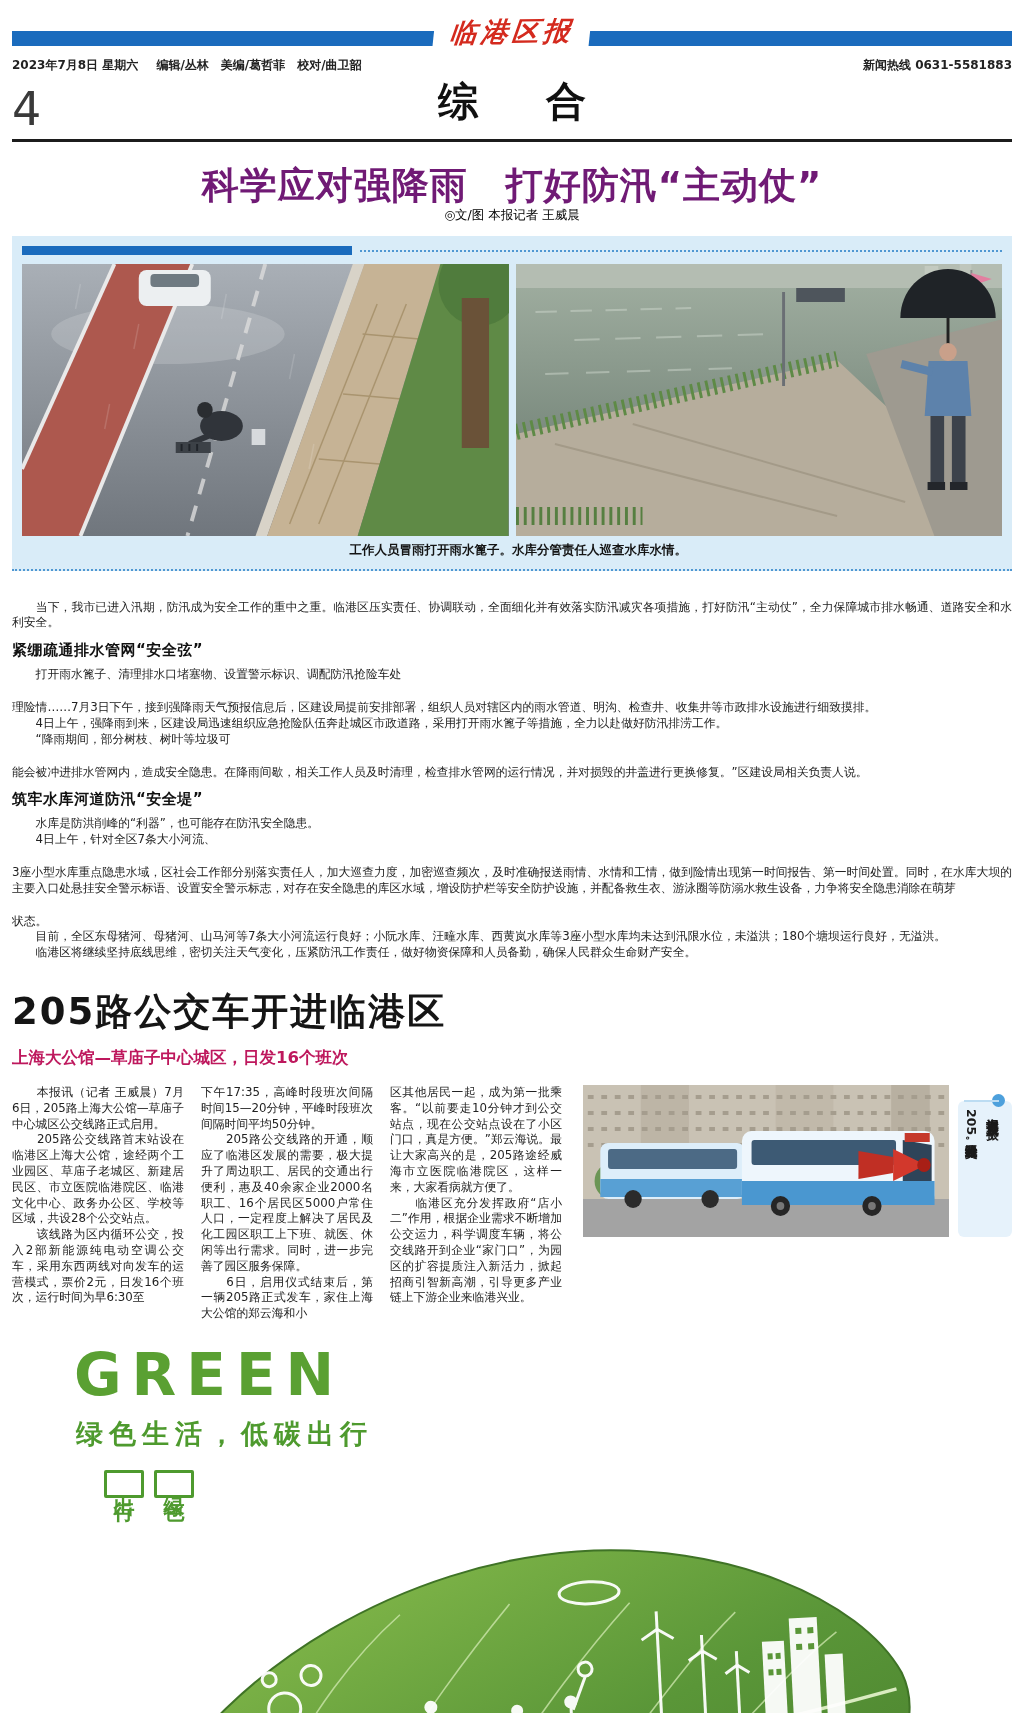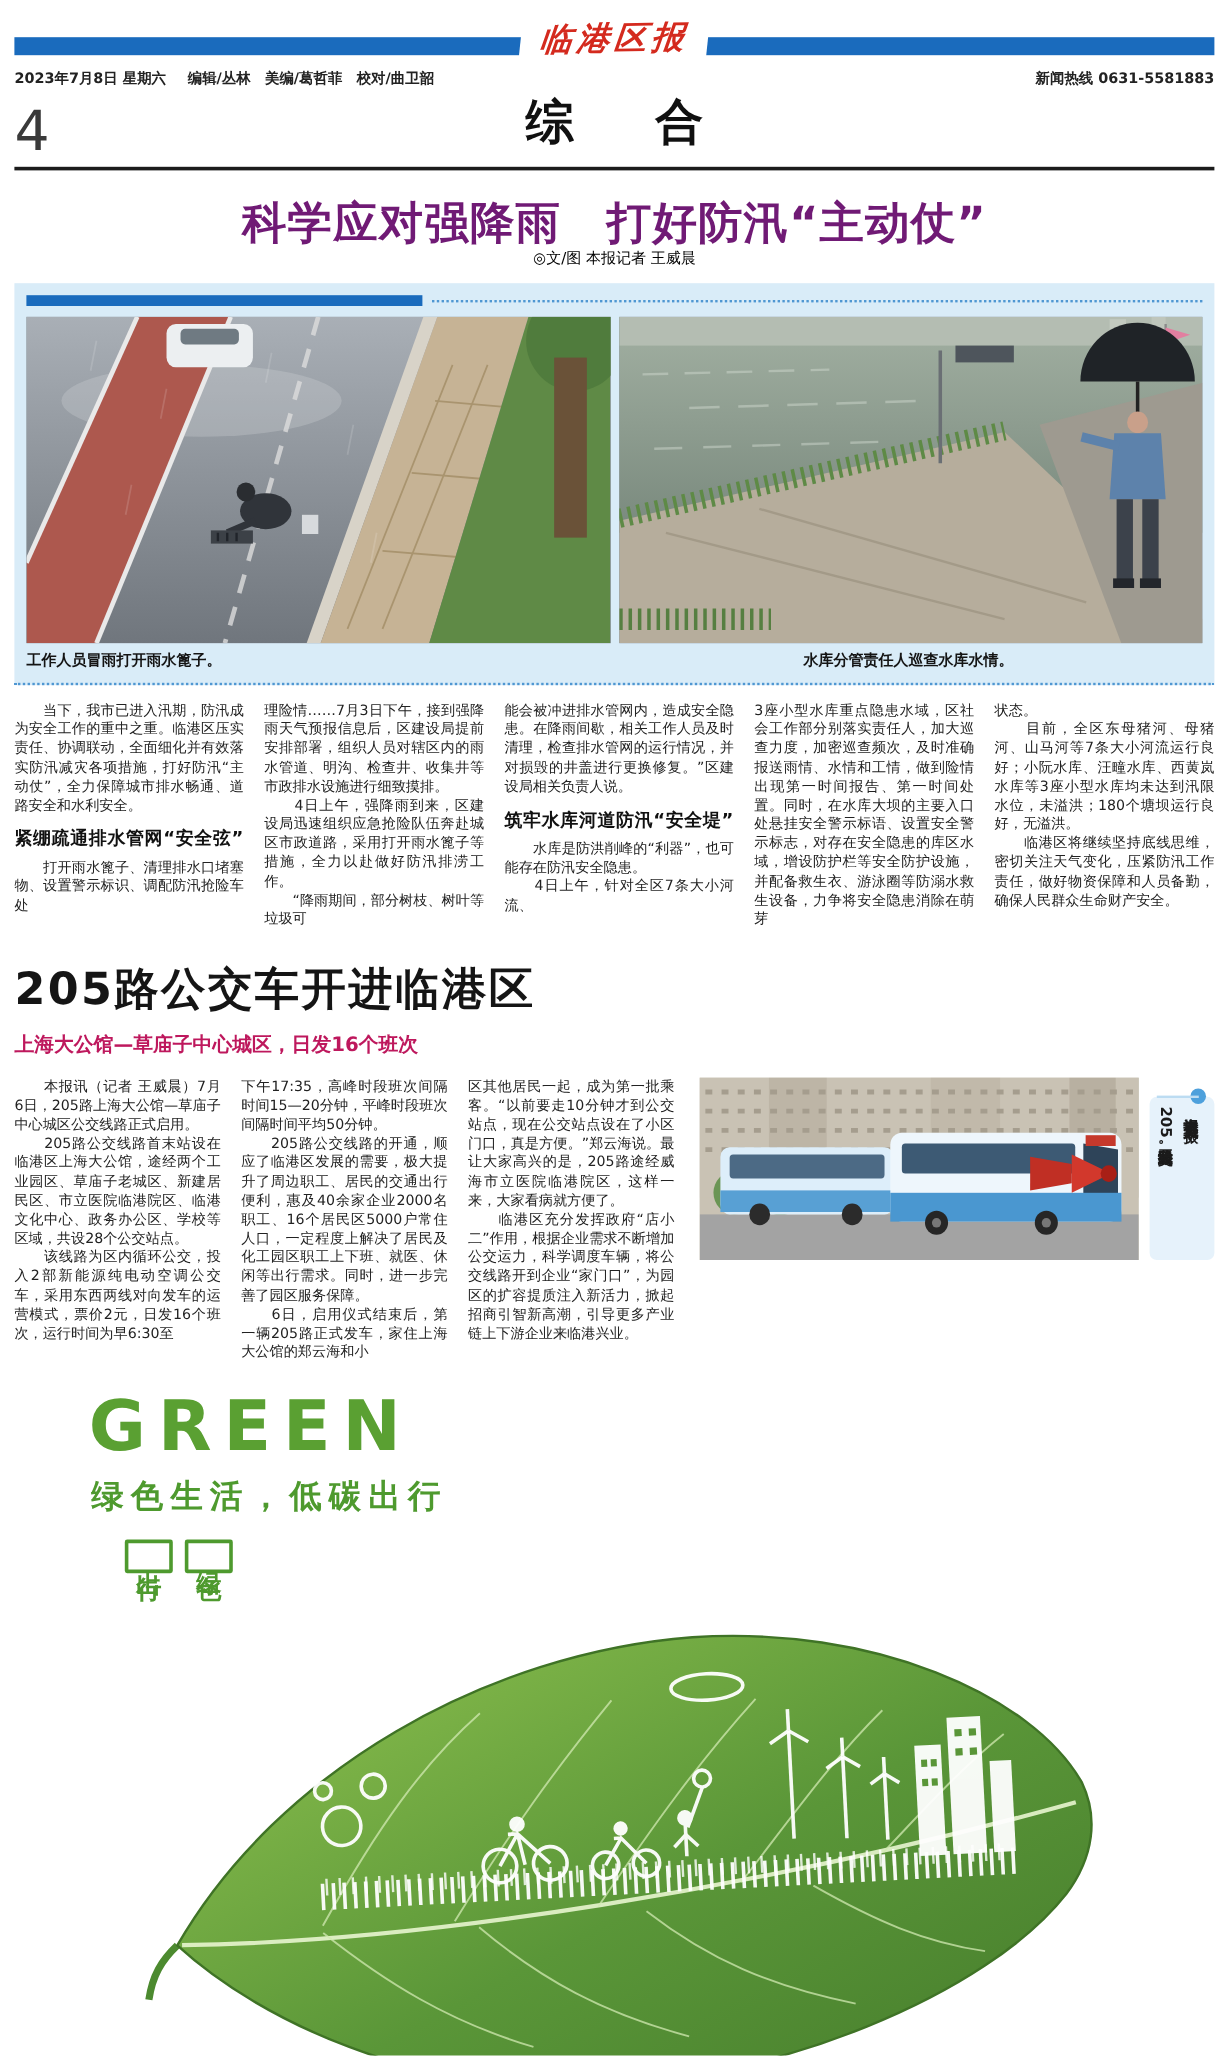--- a/index.html
+++ b/index.html
@@ -27,24 +27,24 @@
   .a1-byline{text-align:center;font-size:12.5px;color:#000000;}
 
   .photo-panel{background:#d9ecf8;margin-top:12px;padding:10px 10px 5px;border-bottom:2px dotted #4f97d2;}
   .panel-deco{display:flex;align-items:center;height:10px;margin-bottom:8px;}
   .deco-bar{width:330px;height:9px;background:#1a6bbd;}
   .deco-dots{flex:1;border-top:2px dotted #4f97d2;margin-left:8px;}
   .photos{display:flex;gap:7px;}
   .photo{margin:0;flex:1;height:272px;overflow:hidden;background:#8b939a;}
   .photo svg{display:block;width:100%;height:100%;}
   .captions{display:flex;margin-top:6px;padding-bottom:5px;font-size:12.5px;font-weight:bold;color:#141414;}
-  .caption-left{flex:1;text-align:left;}
-  .caption-right{flex:1;text-align:center;}
-
-  .a1-body{display:flex;gap:17px;margin-top:14px;}
+  .caption-left{flex:1;text-align:right;}
+  .caption-right{flex:1;text-align:left;}
+
+  .a1-body{display:flex;gap:17px;margin-top:29px;flex-direction:column;}
   .col{flex:1;font-size:11.8px;line-height:1.34;text-align:justify;color:#222;}
   .flow{white-space:pre-line;}
   .col-subhead{font-size:15px;font-weight:900;margin:9px 0 7px;color:#111;letter-spacing:.5px;white-space:nowrap;}
 
   
   .a2{margin-top:26px;}
   .a2-headline{margin:0;text-align:left;font-size:37px;font-weight:900;letter-spacing:2px;color:#151515;}
   .a2-subhead{text-align:left;font-size:16.5px;font-weight:bold;margin-top:10px;color:#be185d;}
   .a2-body{display:flex;gap:17px;margin-top:16px;}
   .a2-col{flex:none;width:172px;font-size:11.8px;line-height:1.34;text-align:justify;color:#222;}

